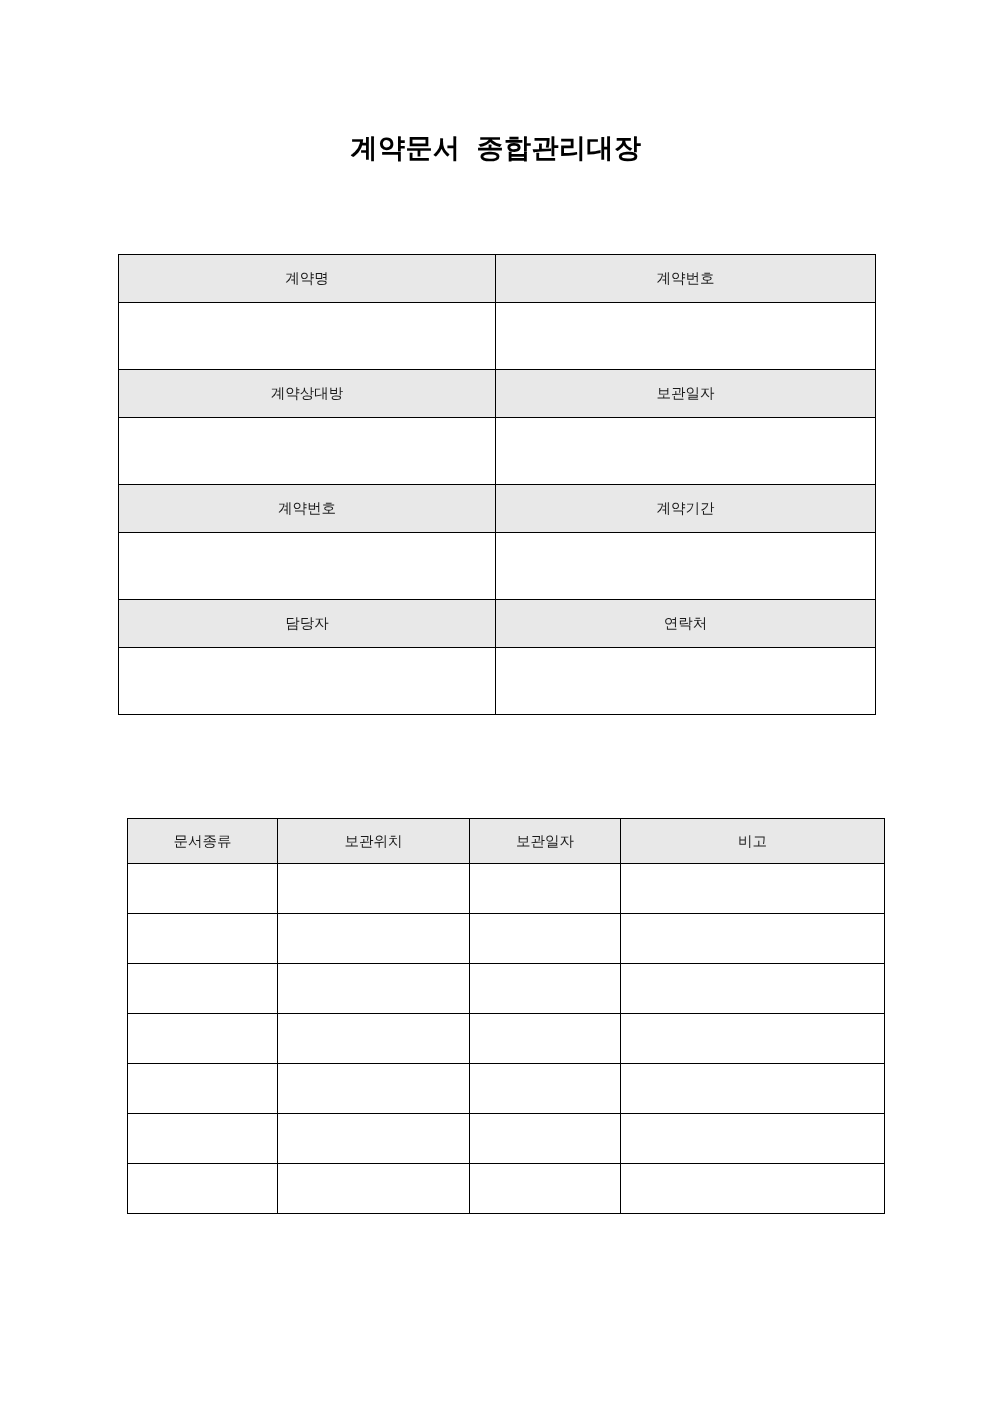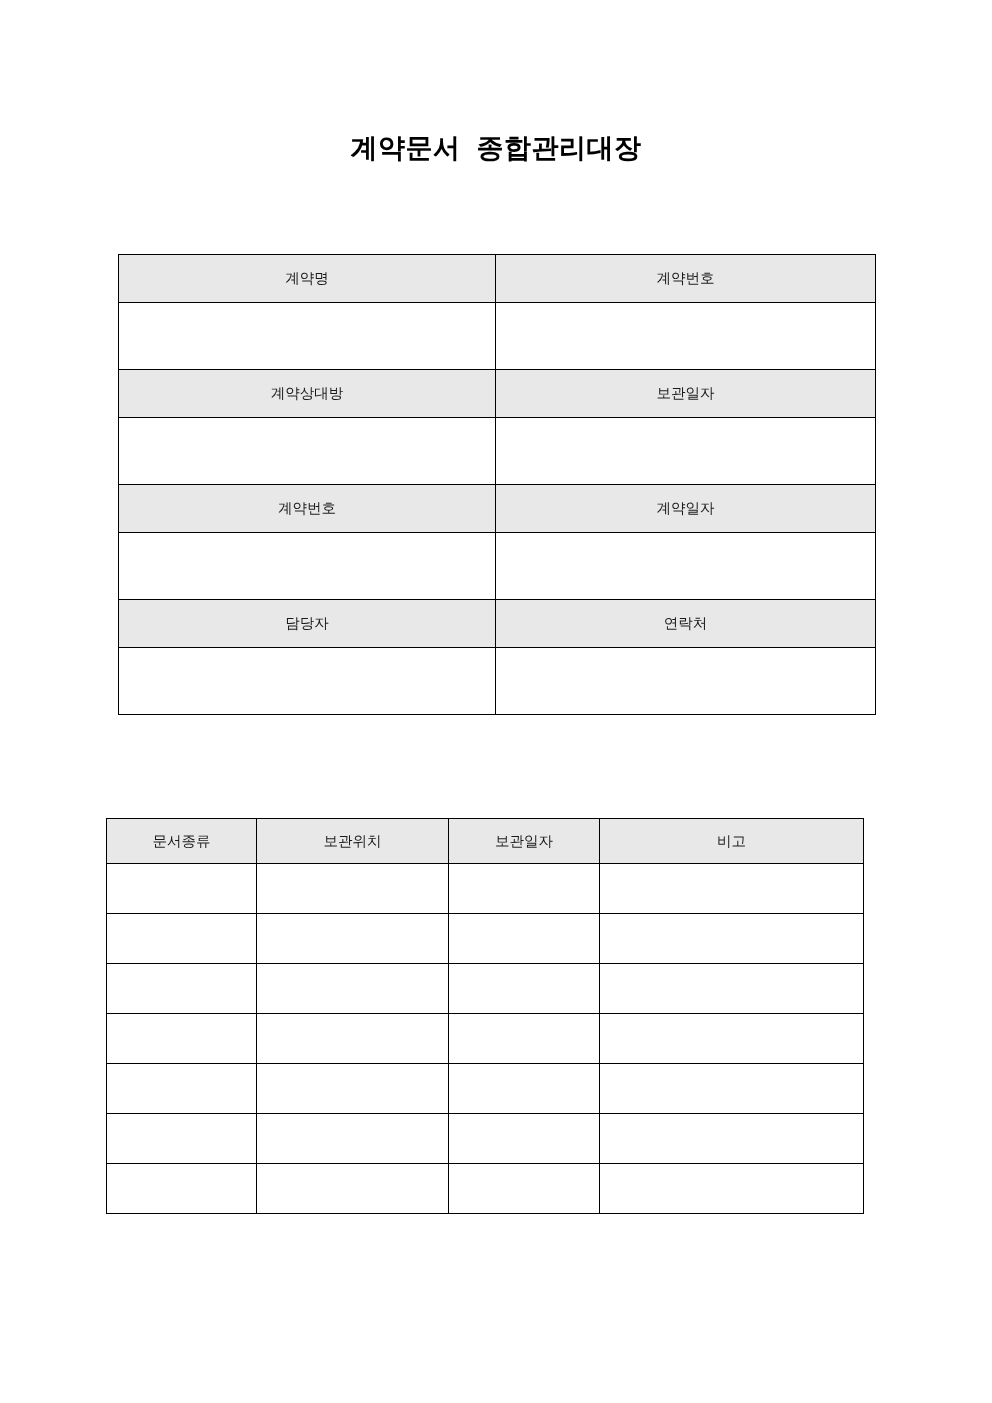--- a/index.html
+++ b/index.html
@@ -88,21 +88,21 @@
     letter-spacing: 0.5px;
   }
   .section-heading .bullet {
     font-size: 14px;
     position: relative;
     top: -1px;
   }
 
   
   #docs-table {
-    left: 106px;
+    left: 127px;
     top: 818px;
     width: 757px;
   }
   #docs-table thead td {
     height: 44px;
   }
   #docs-table tbody td {
     height: 49px;
   }
 </style>
@@ -132,21 +132,21 @@
         <td class="hdr">계약상대방</td>
         <td class="hdr">보관일자</td>
       </tr>
       <tr class="fill-row">
         <td></td>
         <td></td>
       </tr>
 
       <tr class="hdr-row">
         <td class="hdr">계약번호</td>
-        <td class="hdr">계약일자</td>
+        <td class="hdr">계약기간</td>
       </tr>
       <tr class="fill-row">
         <td></td>
         <td></td>
       </tr>
 
       <tr class="hdr-row">
         <td class="hdr">담당자</td>
         <td class="hdr">연락처</td>
       </tr>

